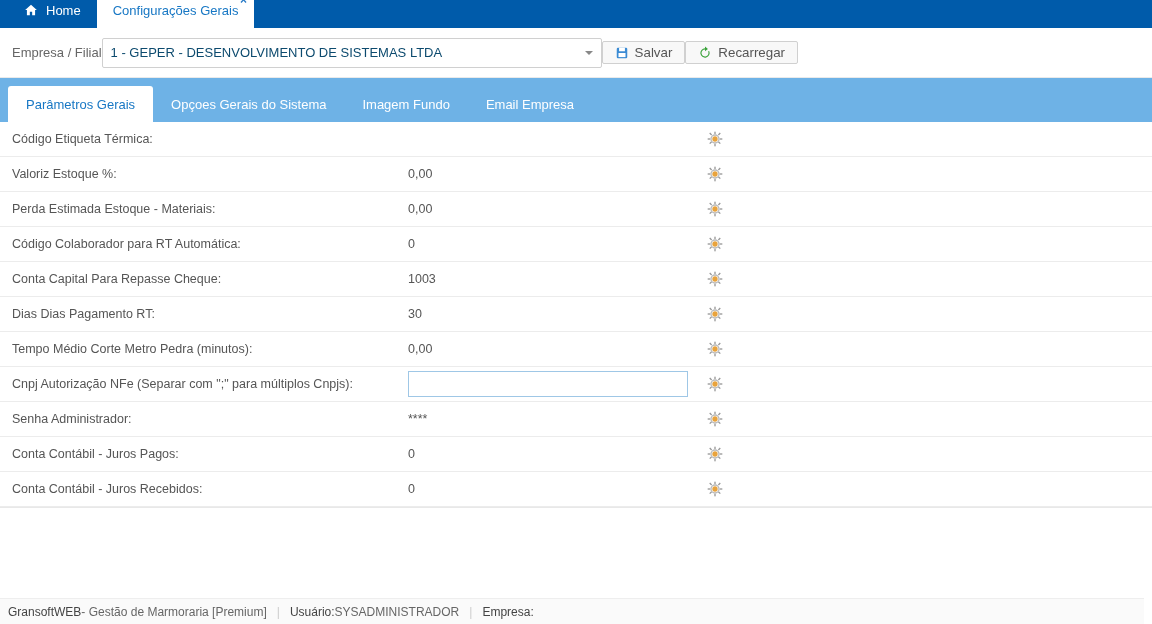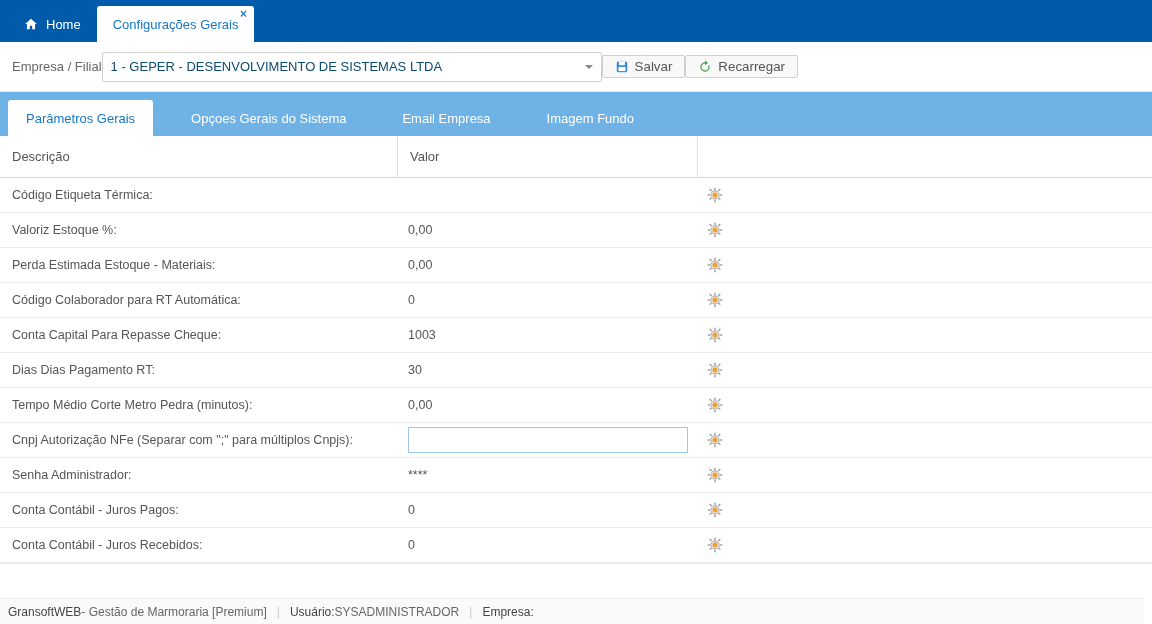--- a/index.html
+++ b/index.html
@@ -1,36 +1,36 @@
 <!DOCTYPE html>
 <html><head>
 <meta charset="utf-8">
 <style>
   * { box-sizing: border-box; margin: 0; padding: 0; }
   body { font-family: "Segoe UI", Tahoma, Arial, sans-serif; font-size: 13px; color: #444; background: #fff; width: 1152px; height: 624px; overflow: hidden; position: relative; }
 
   
-  .topbar { background: #005baa; height: 42px; display: flex; align-items: flex-end; padding: 0 8px; }
+  .topbar { background: #005baa; height: 28px; display: flex; align-items: flex-end; padding: 0 8px; }
   .tab-nav { display: flex; align-items: center; height: 36px; padding: 0 16px; margin-top: 6px; cursor: pointer; border-top-left-radius: 3px; border-top-right-radius: 3px; position: relative; }
   .tab-home { color: #fff; }
   .tab-home svg { width: 14px; height: 14px; fill: #fff; margin-right: 8px; }
   .tab-active-top { background: #fff; color: #1777c4; }
   .tab-close { position: absolute; top: 2px; right: 4px; width: 14px; height: 14px; font-size: 12px; font-weight: bold; color: #2b7cc7; cursor: pointer; text-align: center; line-height: 12px; }
 
   
   .toolbar { height: 50px; display: flex; align-items: center; padding: 8px; border-bottom: 1px solid #eaeaea; }
   .toolbar-label { color: #666; margin-left: 4px; }
   .company-select { flex: 0 0 500px; height: 30px; border: 1px solid #d0d0d0; background: #fff; display: flex; align-items: center; justify-content: space-between; padding: 0 8px; color: #0c4a6e; cursor: pointer; border-radius: 2px; }
   .company-select .caret { border-top: 4px solid #888; border-left: 4px solid transparent; border-right: 4px solid transparent; }
   .btn { height: 23px; border: 1px solid #d0d0d0; background: #f8f8f8; padding: 0 12px; display: inline-flex; align-items: center; gap: 6px; color: #555; cursor: pointer; border-radius: 2px; }
   .icon-save { width: 14px; height: 14px; }
   .icon-reload { width: 14px; height: 14px; }
 
   
-  .subtabs { background: #6eb2e6; display: flex; align-items: flex-end; height: 44px; padding: 0 8px; padding-top: 8px; gap: 20px; }
+  .subtabs { background: #6eb2e6; display: flex; align-items: flex-end; height: 44px; padding: 0 8px; padding-top: 8px; }
   .subtab { padding: 0 18px; height: 36px; display: flex; align-items: center; color: #fff; cursor: pointer; border-top-left-radius: 3px; border-top-right-radius: 3px; }
   .subtab.active { background: #fff; color: #1777c4; }
 
   
   .grid { border-bottom: 1px solid #e8e8e8; }
   .grid-header { display: flex; height: 42px; align-items: center; border-bottom: 1px solid #d7d7d7; background: #fff; }
   .gh-col { padding: 0 12px; font-size: 13px; color: #555; }
   .gh-desc { width: 398px; border-right: 1px solid #e1e1e1; height: 100%; display:flex; align-items:center;}
   .gh-val  { width: 300px; border-right: 1px solid #e1e1e1; height: 100%; display:flex; align-items:center;}
   .gh-rest { flex: 1; }
@@ -89,33 +89,28 @@
 </div>
 
 <div class="subtabs">
   <div class="subtab active">
       <span>Parâmetros Gerais</span>
     </div>
   <div class="subtab">
       <span>Opçoes Gerais do Sistema</span>
     </div>
   <div class="subtab">
+      <span>Imagem Fundo</span>
+    </div>
+  <div class="subtab">
       <span>Email Empresa</span>
     </div>
-  <div class="subtab">
-      <span>Imagem Fundo</span>
-    </div>
 </div>
 
 <div class="grid">
-  <div class="grid-header">
-    <div class="gh-col gh-desc">Descrição</div>
-    <div class="gh-col gh-val">Valor</div>
-    <div class="gh-col gh-rest"></div>
-  </div>
   <div class="rows" id="rows">
       <div class="row">
         <div class="cell-desc">Código Etiqueta Térmica:</div>
         <div class="cell-val"></div>
         <div class="cell-act">
           <span class="gear-btn">
             <svg viewBox="0 0 24 24">
               <circle cx="12" cy="12" r="4" fill="#e8a33d"></circle>
               <g fill="#999">
                 <rect x="11" y="1" width="2" height="4"></rect>

